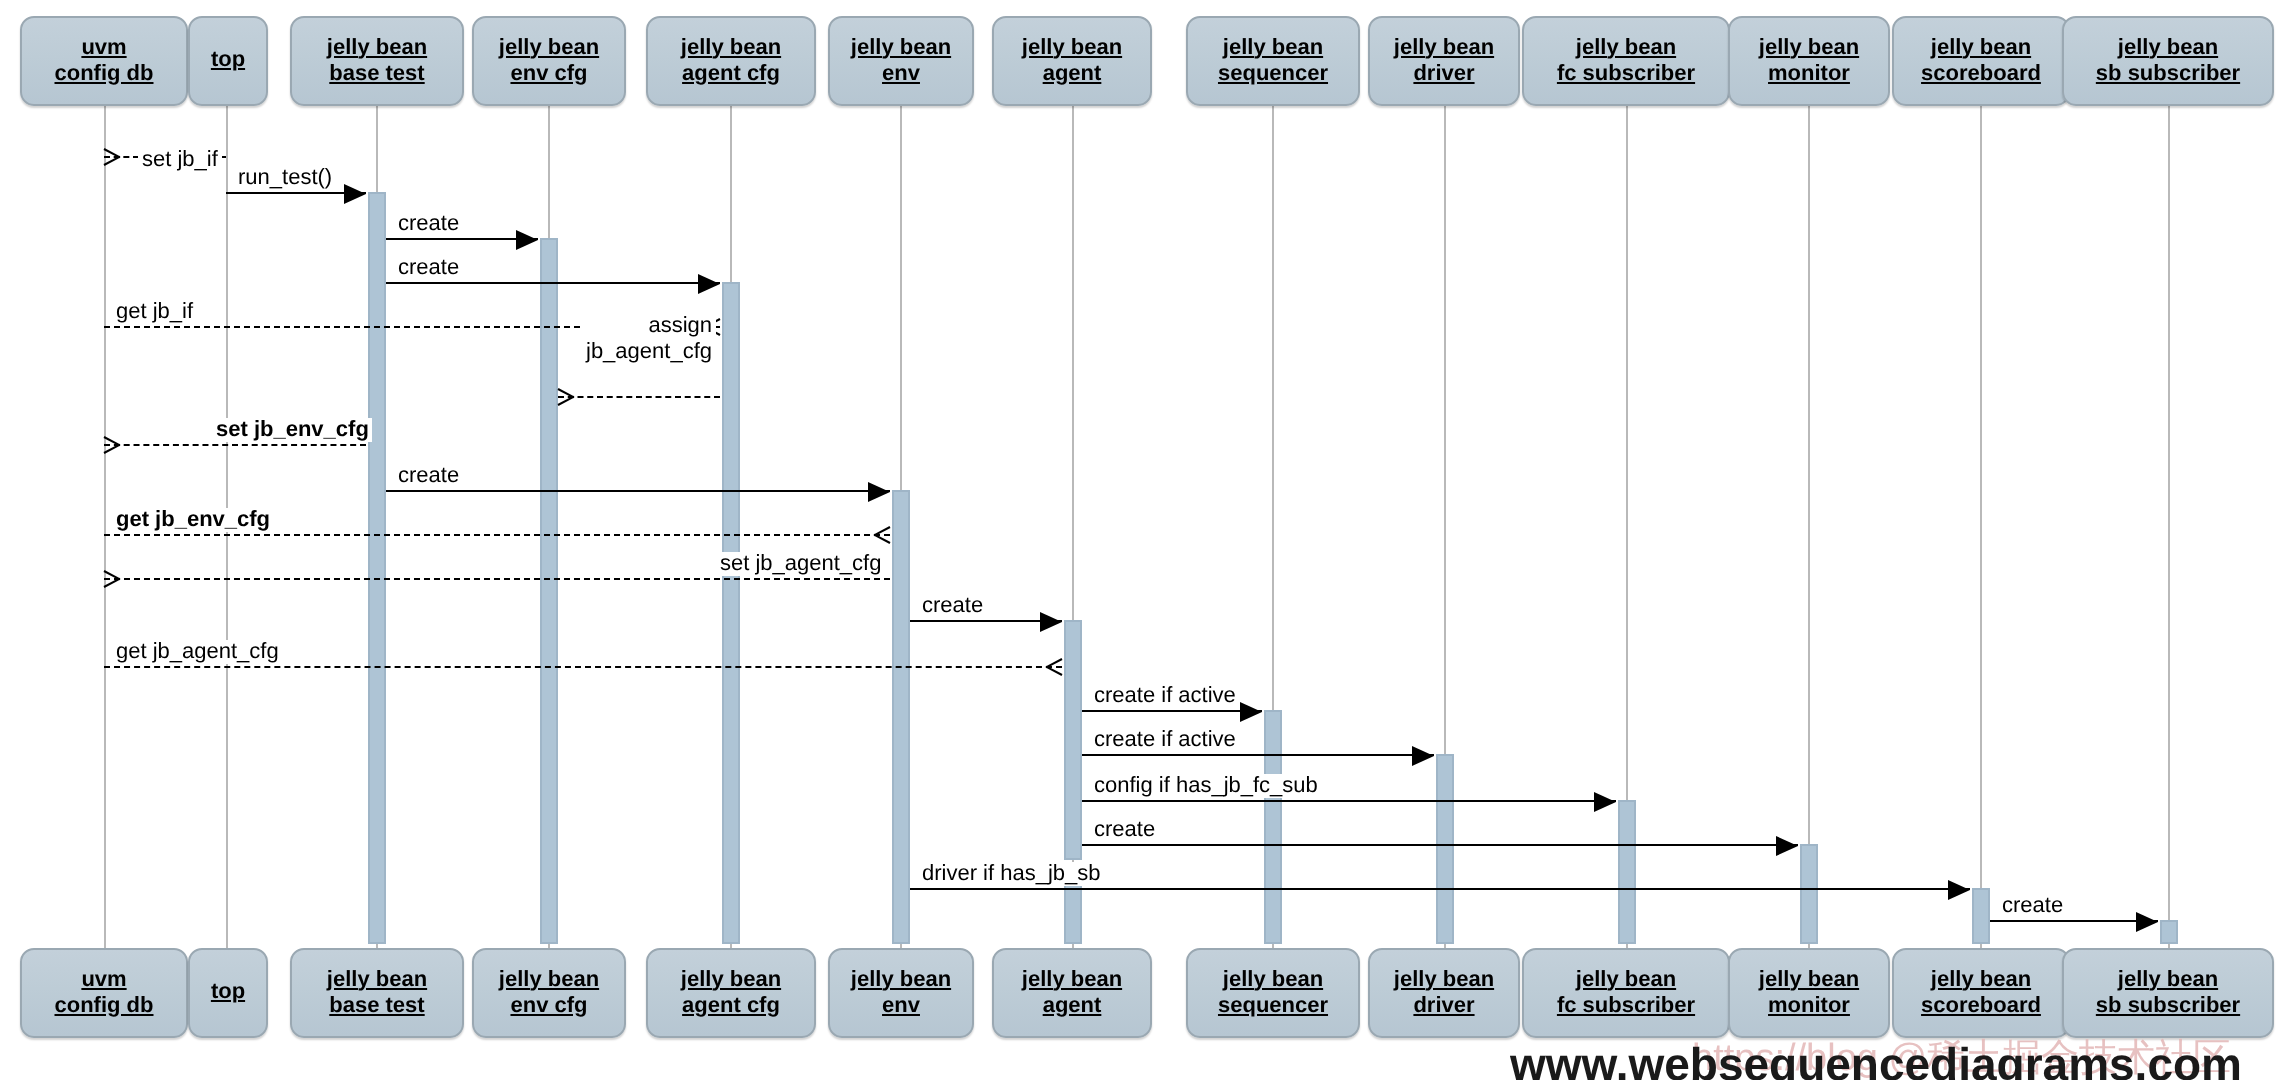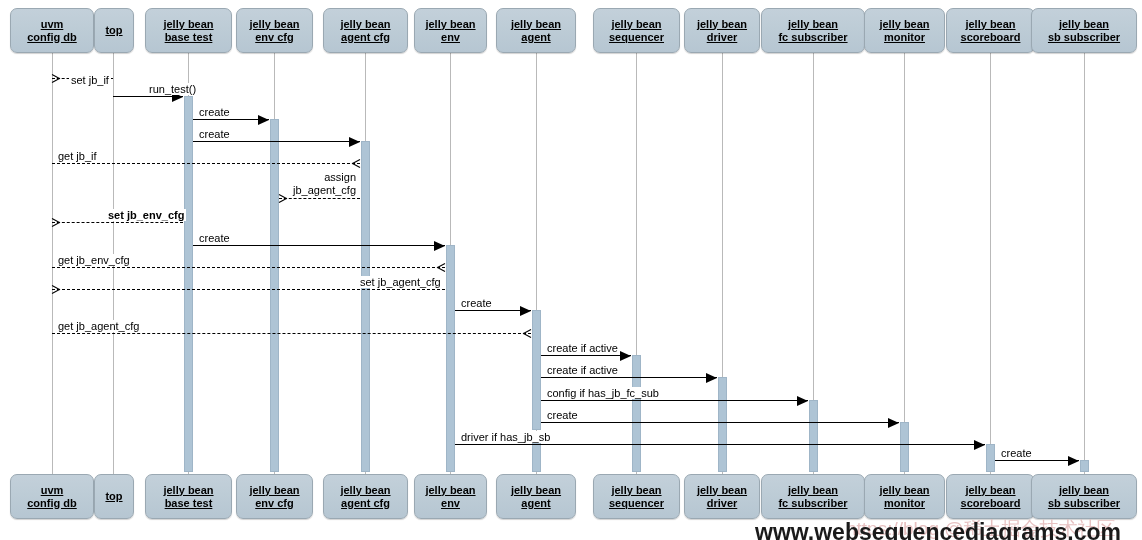--- a/index.html
+++ b/index.html
@@ -165,57 +165,57 @@
     </div>
 
   <div id="messages">
       <div class="msg dashed" style="left: 52px; top: 78px; width: 61px;"></div>
       <div class="ahead open-l" style="top: 74px; left: 52px;"></div>
       <div class="mlabel" style="top: 74px; left: 69px;">
         <div>set jb_if</div>
       </div>
       <div class="msg" style="left: 113px; top: 96px; width: 70px;"></div>
       <div class="ahead solid-r" style="top: 92px; left: 172px;"></div>
-      <div class="mlabel" style="top: 83px; left: 117px; margin-left: 30px;">
+      <div class="mlabel" style="top: 83px; left: 117px;">
         <div>run_test()</div>
       </div>
       <div class="msg" style="left: 193px; top: 119px; width: 76px;"></div>
       <div class="ahead solid-r" style="top: 115px; left: 258px;"></div>
       <div class="mlabel" style="top: 106px; left: 197px;">
         <div>create</div>
       </div>
       <div class="msg" style="left: 193px; top: 141px; width: 167px;"></div>
       <div class="ahead solid-r" style="top: 137px; left: 349px;"></div>
       <div class="mlabel" style="top: 128px; left: 197px;">
         <div>create</div>
       </div>
       <div class="msg dashed" style="left: 52px; top: 163px; width: 308px;"></div>
       <div class="ahead open-r" style="top: 159px; left: 351px;"></div>
       <div class="mlabel" style="top: 150px; left: 56px;">
         <div>get jb_if</div>
       </div>
       <div class="msg dashed" style="left: 279px; top: 198px; width: 81px;"></div>
       <div class="ahead open-l" style="top: 194px; left: 279px;"></div>
-      <div class="mlabel two" style="top: 171px; left: 291px;">
+      <div class="mlabel two" style="top: 157px; left: 291px;">
         <div>assign</div>
         <div>jb_agent_cfg</div>
       </div>
       <div class="msg dashed" style="left: 52px; top: 222px; width: 131px;"></div>
       <div class="ahead open-l" style="top: 218px; left: 52px;"></div>
       <div class="mlabel" style="top: 209px; left: 106px; font-weight: bold;">
         <div>set jb_env_cfg</div>
       </div>
       <div class="msg" style="left: 193px; top: 245px; width: 252px;"></div>
       <div class="ahead solid-r" style="top: 241px; left: 434px;"></div>
       <div class="mlabel" style="top: 232px; left: 197px;">
         <div>create</div>
       </div>
       <div class="msg dashed" style="left: 52px; top: 267px; width: 393px;"></div>
       <div class="ahead open-r" style="top: 263px; left: 436px;"></div>
-      <div class="mlabel" style="top: 254px; left: 56px;">
+      <div class="mlabel" style="top: 254px; left: 56px; font-weight: bold;">
         <div>get jb_env_cfg</div>
       </div>
       <div class="msg dashed" style="left: 52px; top: 289px; width: 393px;"></div>
       <div class="ahead open-l" style="top: 285px; left: 52px;"></div>
       <div class="mlabel" style="top: 276px; left: 358px;">
         <div>set jb_agent_cfg</div>
       </div>
       <div class="msg" style="left: 455px; top: 310px; width: 76px;"></div>
       <div class="ahead solid-r" style="top: 306px; left: 520px;"></div>
       <div class="mlabel" style="top: 297px; left: 459px;">

